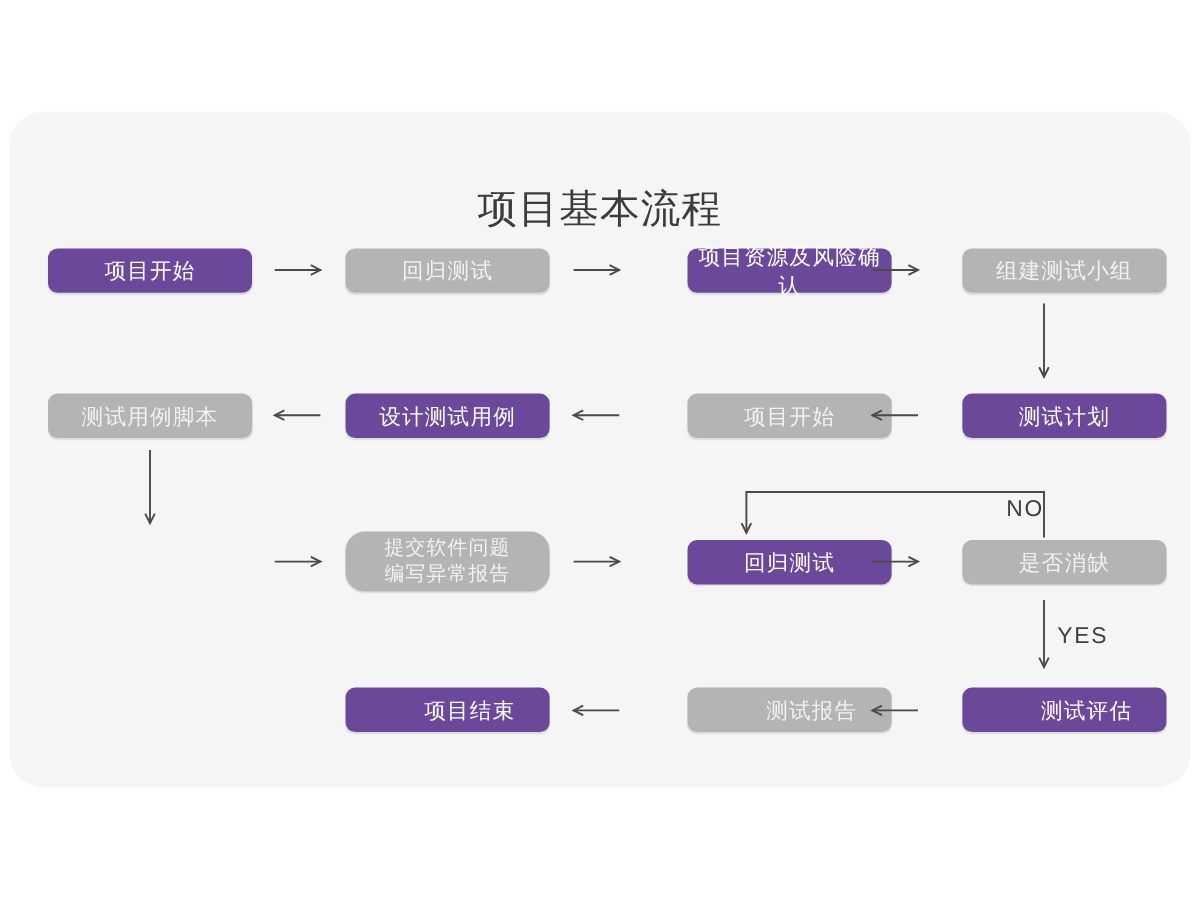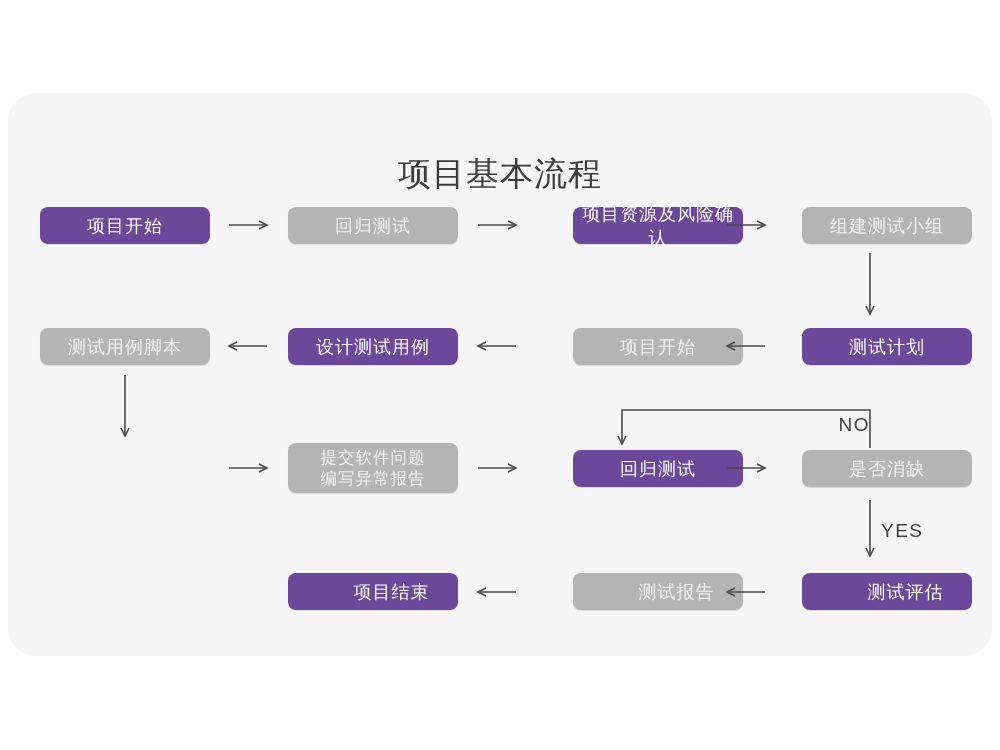--- a/index.html
+++ b/index.html
@@ -49,20 +49,21 @@
   .c4 { left: 785px; margin-left: 17px; }
   .r1 { top: 207px; }
   .r2 { top: 328px; }
   .r3 { top: 450px; }
   .r4 { top: 573px; padding-left: 37px; }
   .node.tall {
     top: 443px; height: 50px;
     font-size: 16.5px;
     line-height: 21px;
     white-space: pre-line;
+    border-radius: 16px;
   }
 
   svg.arrows {
     position: absolute; left: 0; top: 0;
     width: 1000px; height: 750px;
     pointer-events: none;
   }
   svg.arrows line, svg.arrows path {
     stroke: var(--arrow, #4A4A4A);
     stroke-width: 1.6;

